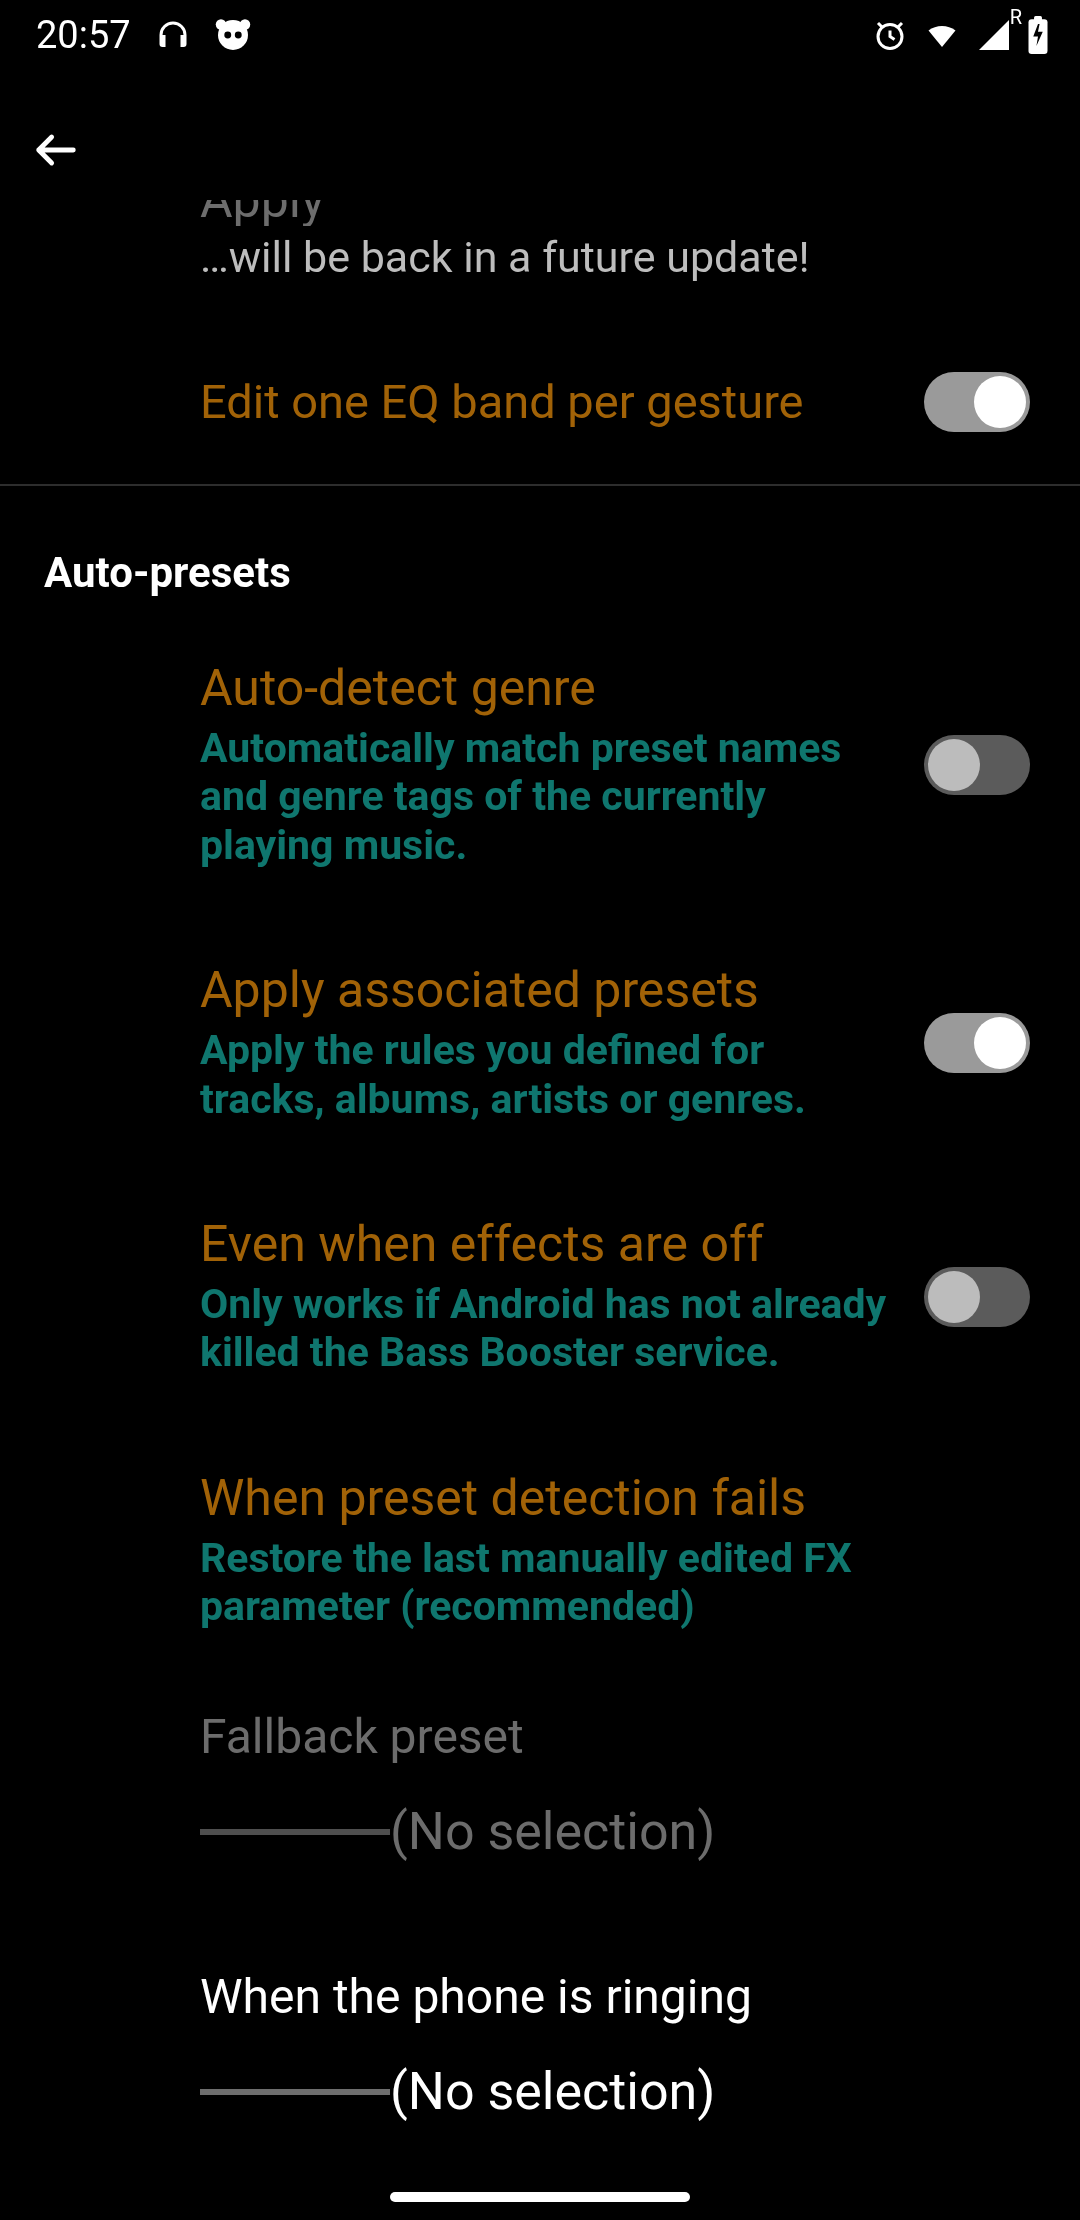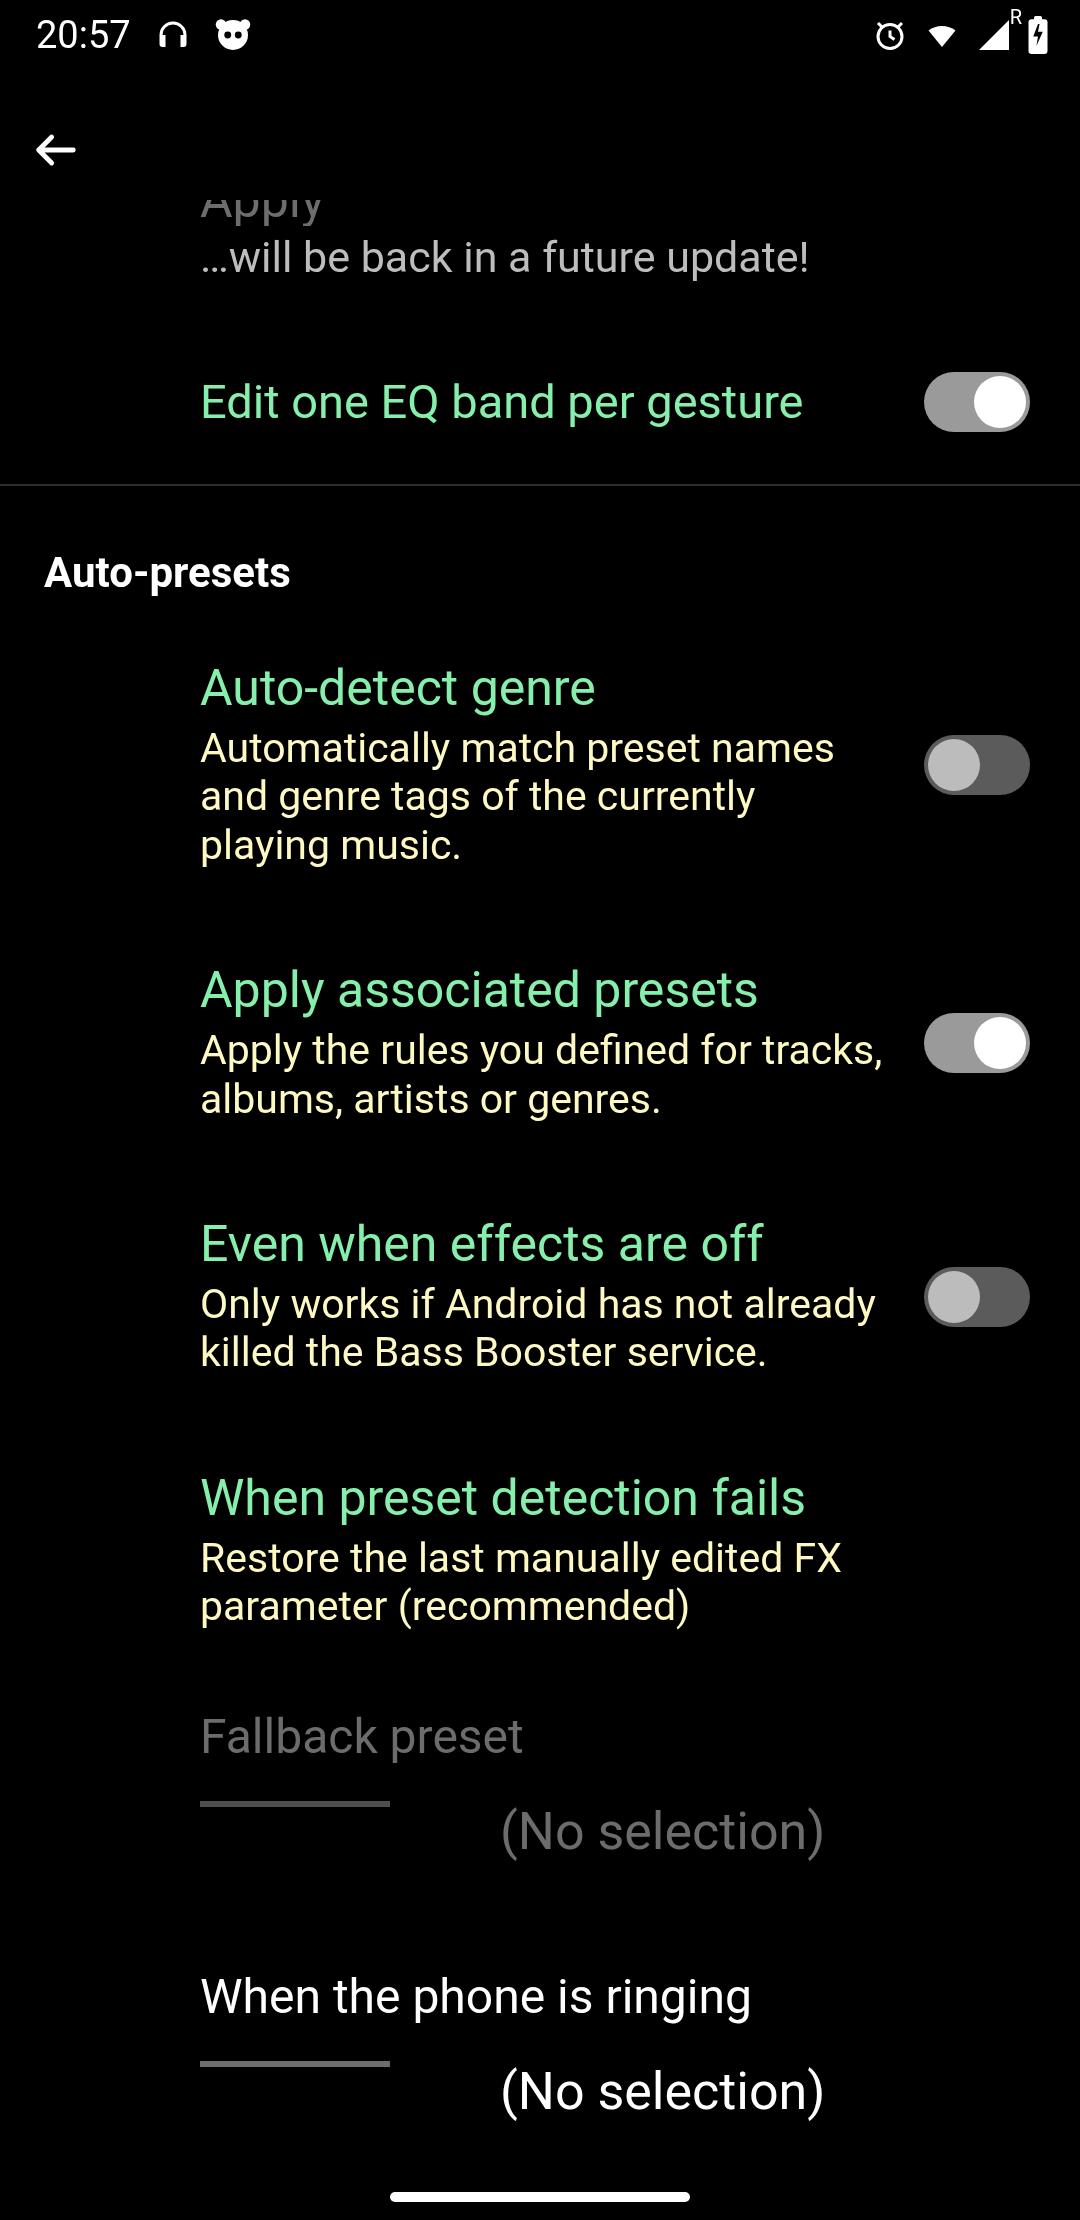--- a/index.html
+++ b/index.html
@@ -68,28 +68,29 @@
 
   
   .row {
     display: flex;
     align-items: center;
     padding: 40px 50px 40px 200px;
   }
   .row .text { flex: 1; padding-right: 30px; }
   .row .title {
     font-size: 47px;
-    color: #86efac;
+    color: #a16207;
     line-height: 1.1;
   }
   .row .subtitle {
     font-size: 41px;
-    color: #fef9c3;
+    color: #0f766e;
     margin-top: 8px;
     line-height: 1.18;
+    font-weight: bold;
   }
 
   
   .toggle {
     position: relative;
     width: 106px;
     height: 60px;
     border-radius: 30px;
     flex-shrink: 0;
   }
@@ -128,23 +129,22 @@
   
   .preset-row {
     padding: 36px 60px 36px 200px;
   }
   .preset-row .title {
     font-size: 48px;
   }
   .preset-row.disabled .title { color: #6c6c6c; }
   .preset-selector {
     display: flex;
-    align-items: flex-start;
+    align-items: center;
     margin-top: 36px;
-    gap: 110px;
   }
   .preset-selector .bar {
     width: 190px;
     height: 6px;
     background: #6e6e6e;
     flex-shrink: 0;
   }
   .preset-selector.disabled .bar { background: #4f4f4f; }
   .preset-selector .value {
     font-size: 52px;

